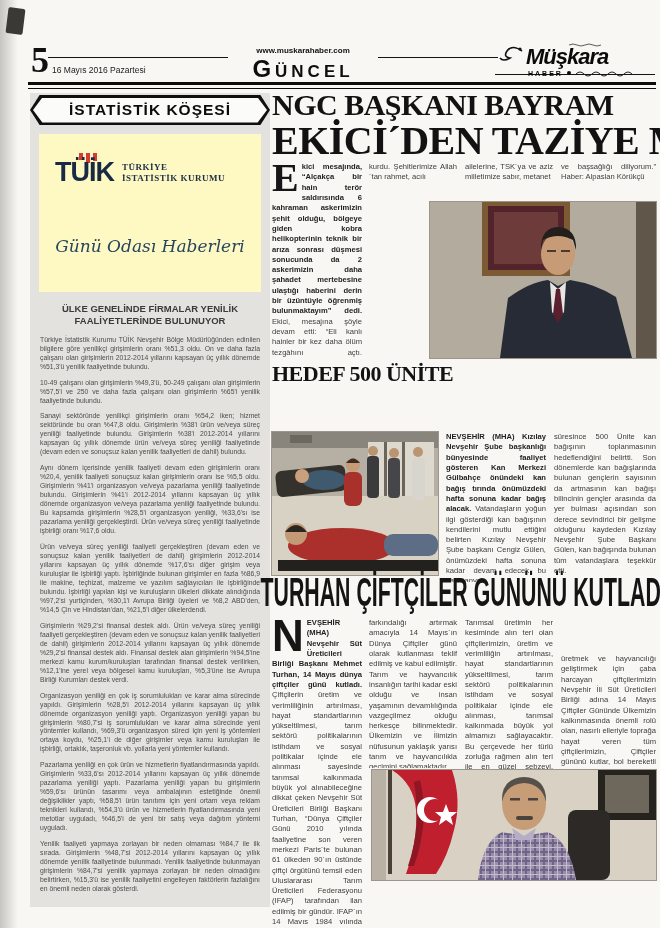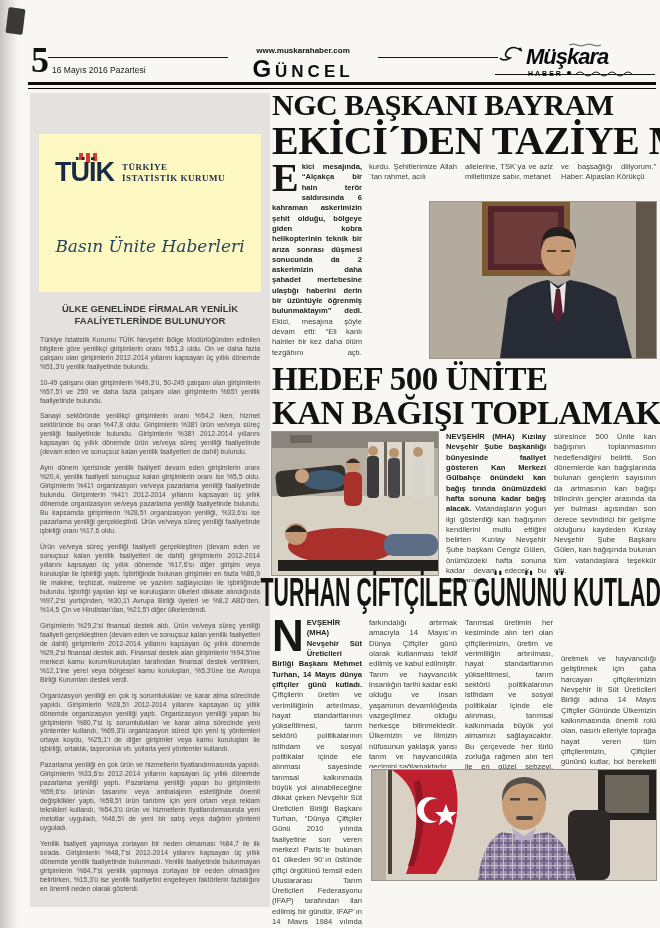--- a/index.html
+++ b/index.html
@@ -63,21 +63,21 @@
 
   .ngc-h1{top:0;font-size:30px;}
   .ngc-h2{top:31px;font-size:40px;}
   .ngc-body{position:absolute;left:0;top:72px;width:384px;height:198px;}
   .ngc-c1{left:0;top:0;width:90px;height:198px;}
   .ngc-c2{left:97px;top:0;width:88px;height:26px;}
   .ngc-c3{left:193px;top:0;width:88px;height:26px;}
   .ngc-c4{left:289px;top:0;width:95px;height:26px;}
   .ngc-photo{position:absolute;left:158px;top:40px;width:226px;height:156px;outline:1px solid #9b958c;}
 
-  .blood-h1{top:273px;font-size:33px;}
+  .blood-h1{top:273px;font-size:22px;}
   .blood-h2{top:307px;font-size:33px;}
   .blood-body{position:absolute;left:0;top:342px;width:384px;height:150px;padding-left:7px;}
   .blood-photo{position:absolute;left:0;top:0;width:166px;height:143px;outline:1px solid #9b958c;}
   .blood-c1{left:174px;top:0;width:100px;height:150px;}
   .blood-c2{left:282px;top:0;width:102px;height:150px;}
 
   .turhan-hwrap{position:absolute;top:482px;width:100%;display:flex;justify-content:center;}
   .turhan-h{font-size:41px;font-weight:bold;color:#141414;white-space:nowrap;line-height:1;
     transform:scaleX(.52);transform-origin:center;}
   .turhan-body{position:absolute;left:0;top:528px;width:384px;height:310px;}
@@ -117,35 +117,40 @@
       <svg width="62" height="10" viewBox="0 0 62 10">
         <path d="M1,6 Q5,2 9,6 T17,6 T25,6 T33,6 T41,6 T49,6 T57,6" stroke="#222" stroke-width="1" fill="none"></path>
       </svg>
     </div>
   </div>
 
   <div class="abs rule-thick"></div>
   <div class="abs rule-thin"></div>
 
   <div class="abs stats">
+    <div class="ribbon-wrap">
+      <div class="ribbon-outer"></div>
+      <div class="ribbon-inner"></div>
+      <div class="ribbon-text">İSTATİSTİK KÖŞESİ</div>
+    </div>
 
     <div class="tuik-box">
       <div class="tuik-logo-row">
         <div class="tuik-bars">
           <span class="tuik-bar" style="height:7px"></span>
           <span class="tuik-bar" style="height:10px"></span>
           <span class="tuik-bar" style="height:8px"></span>
         </div>
         <div class="tuik-acronym">TÜİK</div>
         <div class="tuik-name">
           <div>TÜRKİYE</div>
           <div>İSTATİSTİK KURUMU</div>
         </div>
       </div>
-      <div class="press-script">Basın Ünite Haberleri</div>
+      <div class="press-script">Günü Odası Haberleri</div>
     </div>
 
     <div class="stats-article">
       <div class="stats-title">ÜLKE GENELİNDE FİRMALAR YENİLİK FAALİYETLERİNDE BULUNUYOR</div>
       <p>Türkiye İstatistik Kurumu TÜİK Nevşehir Bölge Müdürlüğünden edinilen bilgilere göre yenilikçi girişimlerin oranı %51,3 oldu. On ve daha fazla çalışanı olan girişimlerin 2012-2014 yıllarını kapsayan üç yıllık dönemde %51,3'ü yenilik faaliyetinde bulundu.</p>
       <p>10-49 çalışanı olan girişimlerin %49,3'ü, 50-249 çalışanı olan girişimlerin %57,5'i ve 250 ve daha fazla çalışanı olan girişimlerin %65'i yenilik faaliyetinde bulundu.</p>
       <p>Sanayi sektöründe yenilikçi girişimlerin oranı %54,2 iken; hizmet sektöründe bu oran %47,8 oldu. Girişimlerin %38'i ürün ve/veya süreç yeniliği faaliyetinde bulundu. Girişimlerin %38'i 2012-2014 yıllarını kapsayan üç yıllık dönemde ürün ve/veya süreç yeniliği faaliyetinde (devam eden ve sonuçsuz kalan yenilik faaliyetleri de dahil) bulundu.</p>
       <p>Aynı dönem içerisinde yenilik faaliyeti devam eden girişimlerin oranı %20,4, yenilik faaliyeti sonuçsuz kalan girişimlerin oranı ise %5,5 oldu. Girişimlerin %41'i organizasyon ve/veya pazarlama yeniliği faaliyetinde bulundu. Girişimlerin %41'i 2012-2014 yıllarını kapsayan üç yıllık dönemde organizasyon ve/veya pazarlama yeniliği faaliyetinde bulundu. Bu kapsamda girişimlerin %28,5'i organizasyon yeniliği, %33,6'sı ise pazarlama yeniliği gerçekleştirdi. Ürün ve/veya süreç yeniliği faaliyetinde işbirliği oranı %17,6 oldu.</p>
       <p>Ürün ve/veya süreç yeniliği faaliyeti gerçekleştiren (devam eden ve sonuçsuz kalan yenilik faaliyetleri de dahil) girişimlerin 2012-2014 yıllarını kapsayan üç yıllık dönemde %17,6'sı diğer girişim veya kuruluşlar ile işbirliği yaptı. İşbirliğinde bulunan girişimler en fazla %86,9 ile makine, teçhizat, malzeme ve yazılım sağlayıcıları ile işbirliğinde bulundu. İşbirliği yapılan kişi ve kuruluşların ülkeleri dikkate alındığında %97,2'si yurtiçinden, %30,1'i Avrupa Birliği üyeleri ve %8,2 ABD'den, %14,5 Çin ve Hindistan'dan, %21,5'i diğer ülkelerdendi.</p>
       <p>Girişimlerin %29,2'si finansal destek aldı. Ürün ve/veya süreç yeniliği faaliyeti gerçekleştiren (devam eden ve sonuçsuz kalan yenilik faaliyetleri de dahil) girişimlerin 2012-2014 yıllarını kapsayan üç yıllık dönemde %29,2'si finansal destek aldı. Finansal destek alan girişimlerin %94,5'ine merkezi kamu kurum/kuruluşları tarafından finansal destek verilirken, %12,1'ine yerel veya bölgesel kamu kuruluşları, %5,3'üne ise Avrupa Birliği Kurumları destek verdi.</p>
@@ -177,21 +182,20 @@
         <path d="M120,80 L128,87 L136,80 L134,110 L128,118 L122,110 Z" fill="#e8e6e2"></path>
         <path d="M126,87 L130,87 L133,112 L128,121 L123,112 Z" fill="#5a2030"></path>
         <ellipse cx="128" cy="52" rx="17" ry="21" fill="#c69b76"></ellipse>
         <path d="M111,48 Q110,26 128,25 Q147,26 146,48 L143,38 Q128,30 113,38 Z" fill="#241f1c"></path>
         <rect x="117" y="48" width="9" height="2" fill="#4a3a2e"></rect>
         <rect x="131" y="48" width="9" height="2" fill="#4a3a2e"></rect>
       </svg>
     </div>
 
     <div class="serif-head blood-h1">HEDEF 500 ÜNİTE</div>
-    <div class="serif-head blood-h2">KAN BAĞIŞI TOPLAMAK</div>
     <div class="blood-body">
       <svg class="blood-photo" viewBox="0 0 166 143" preserveAspectRatio="none">
         <rect width="166" height="143" fill="#b5afa4"></rect>
         <rect width="166" height="16" fill="#8a857c"></rect>
         <rect x="18" y="3" width="22" height="8" fill="#6d685f"></rect>
         <rect x="96" y="10" width="66" height="54" fill="#ded9cf"></rect>
         <rect x="112" y="10" width="3" height="54" fill="#6b655c"></rect>
         <rect x="130" y="10" width="3" height="54" fill="#6b655c"></rect>
         <rect y="64" width="166" height="79" fill="#d8d2c4"></rect>
         <rect x="4" y="36" width="70" height="26" rx="6" fill="#35322d" transform="rotate(-6 39 49)"></rect>

